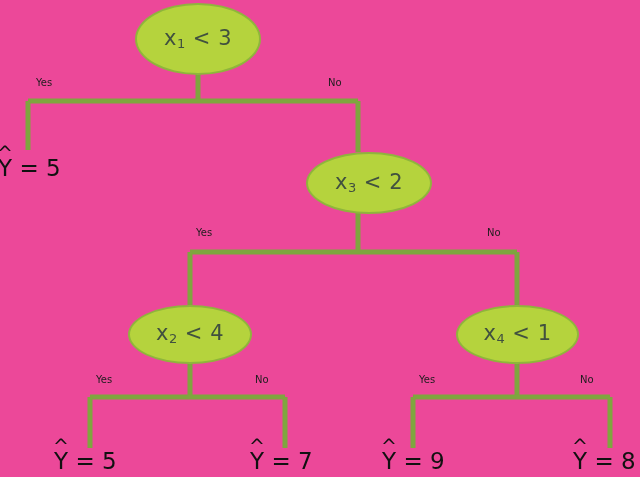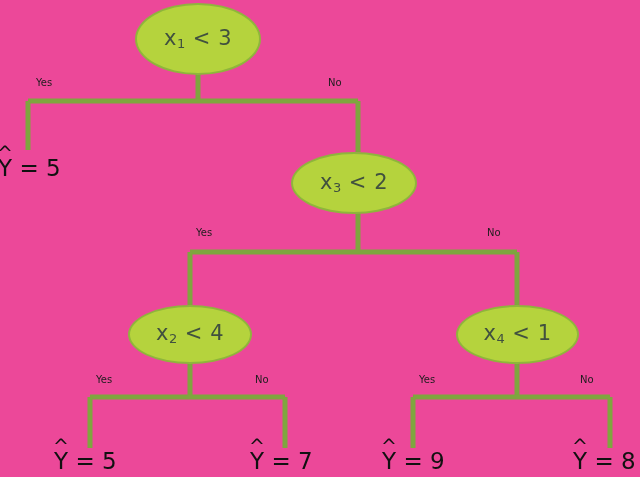--- a/index.html
+++ b/index.html
@@ -105,21 +105,21 @@
   </svg>
 
   <div class="node" style="left:135px; top:3px; width:126px; height:72px;">
     <span class="node-label">
       <span>x</span><sub>1</sub>
       <span>&lt;</span>
       <span>3</span>
     </span>
   </div>
 
-  <div class="node" style="left:291px; top:152px; width:126px; height:62px;">
+  <div class="node" style="left:306px; top:152px; width:126px; height:62px;">
     <span class="node-label">
       <span>x</span><sub>3</sub>
       <span>&lt;</span>
       <span>2</span>
     </span>
   </div>
 
   <div class="node" style="left:128px; top:305px; width:124px; height:59px;align-items:center;">
     <span class="node-label">
       <span>x</span><sub>2</sub>

